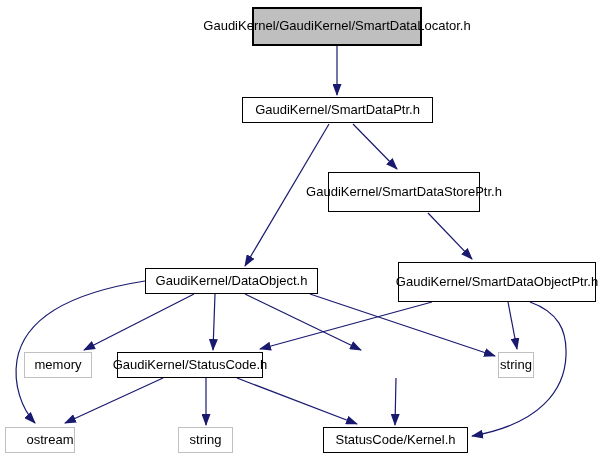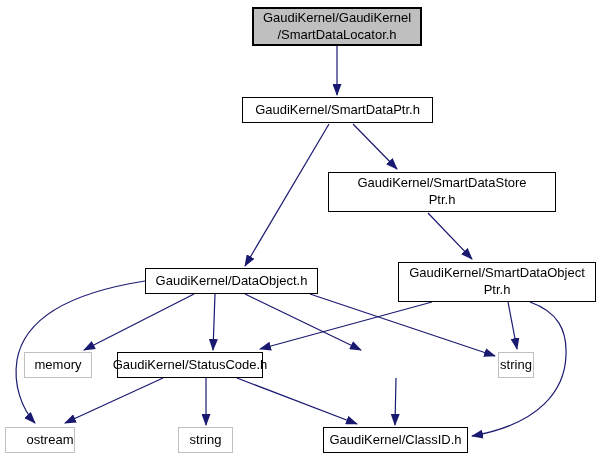--- a/index.html
+++ b/index.html
@@ -24,21 +24,21 @@
   }
   #edges path.edge {
     fill: none;
     stroke: #191970;
     stroke-width: 1.2;
   }
   .node {
     position: absolute;
     box-sizing: border-box;
     display: flex;
-    flex-direction: column;
+    flex-direction: row;
     align-items: center;
     justify-content: center;
     background: #ffffff;
     border: 1px solid #000000;
     color: #000000;
     font-size: 13px;
     line-height: 1.3;
     text-align: center;
     white-space: nowrap;
     z-index: 2;
@@ -85,21 +85,21 @@
 
   <div class="node current" style="left:252px; top:7px; width:170px; height:39px;">
     <span class="line">GaudiKernel/GaudiKernel</span>
     <span class="line">/SmartDataLocator.h</span>
   </div>
 
   <div class="node" style="left:242px; top:97px; width:191px; height:26px;">
     <span class="line">GaudiKernel/SmartDataPtr.h</span>
   </div>
 
-  <div class="node" style="left:328px; top:172px; width:228px; height:40px;">
+  <div class="node" style="left:328px; top:172px; width:152px; height:40px;">
     <span class="line">GaudiKernel/SmartDataStore</span>
     <span class="line">Ptr.h</span>
   </div>
 
   <div class="node" style="left:398px; top:262px; width:198px; height:40px;">
     <span class="line">GaudiKernel/SmartDataObject</span>
     <span class="line">Ptr.h</span>
   </div>
 
   <div class="node" style="left:145px; top:268px; width:173px; height:26px;">
@@ -121,16 +121,16 @@
 
   <div class="node external" style="left:5px; top:427px; width:70px; height:26px;padding-left:20px;">
     <span class="line">ostream</span>
   </div>
 
   <div class="node external" style="left:178px; top:427px; width:55px; height:26px;">
     <span class="line">string</span>
   </div>
 
   <div class="node" style="left:323px; top:427px; width:145px; height:26px;">
-    <span class="line">GaudiKernel/ClassID.h</span>
+    <span class="line">StatusCode/Kernel.h</span>
   </div>
 
 </div>
 
 </body></html>

